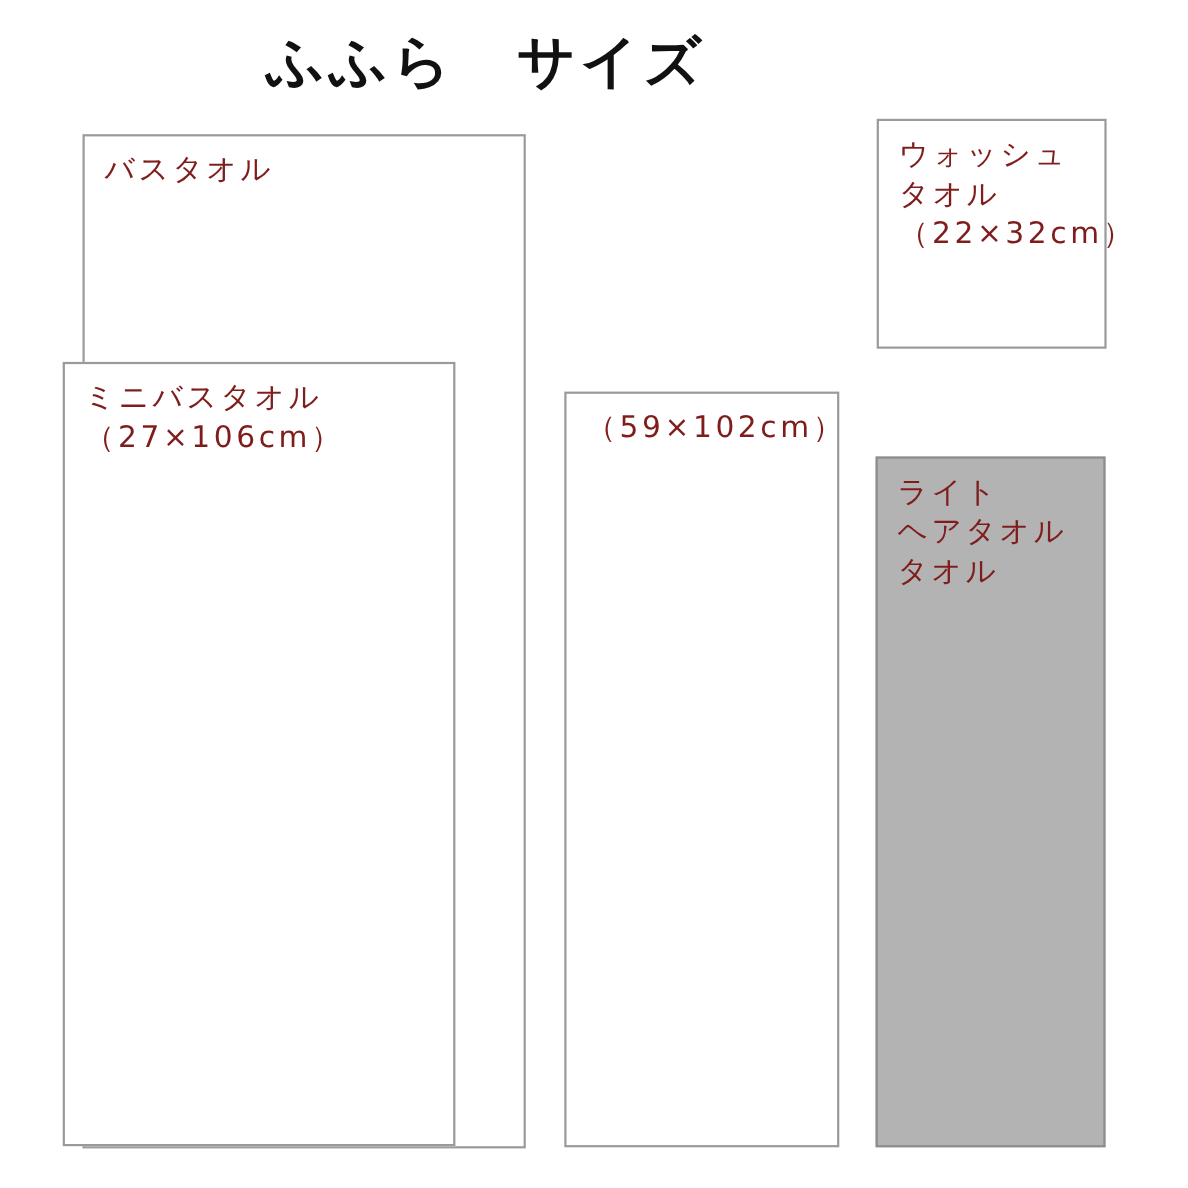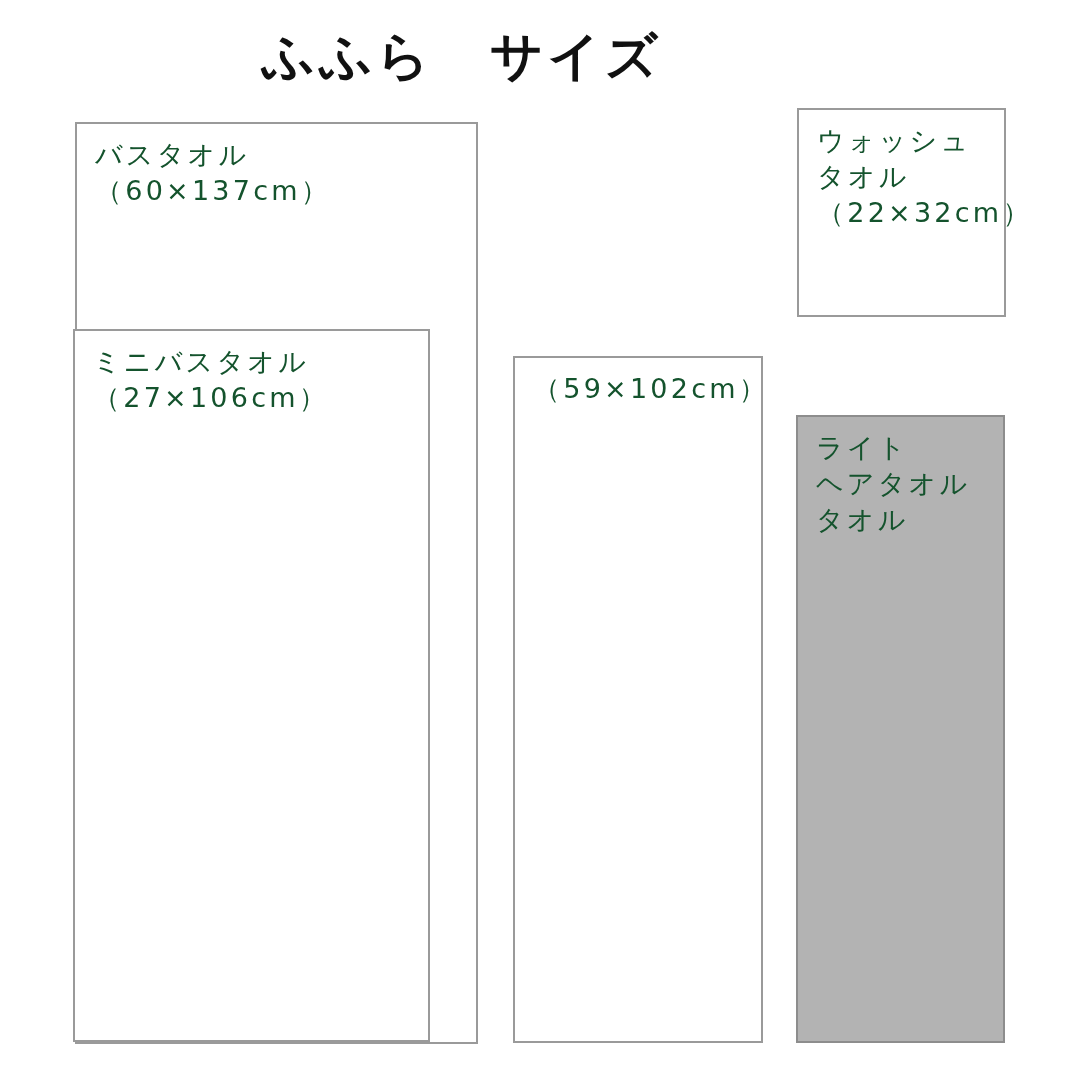--- a/index.html
+++ b/index.html
@@ -20,60 +20,58 @@
     position: absolute;
     top: 22px;
     left: 0;
     width: 884px;
     text-align: center;
     font-size: 52px;
     font-weight: 700;
     letter-spacing: 0.08em;
     color: #111111;
     white-space: pre;
-    padding-left: 20px;
   }
   .towel-rect {
     position: absolute;
     box-sizing: border-box;
     border: 2px solid #9a9a9a;
     background: #ffffff;
   }
   .towel-label {
     padding: 13px 0 0 18px;
     font-size: 27px;
     line-height: 36px;
     letter-spacing: 0.12em;
-    color: #14532d;
+    color: #7f1d1d;
   }
   .towel-name {
     white-space: pre-line;
   }
   .towel-size {
     white-space: nowrap;
   }
   
   #rect-bath  { left: 75px;  top: 122px; width: 403px; height: 922px; z-index: 1; }
-  #rect-mini  { left: 73px;  top: 329px; width: 357px; height: 713px; z-index: 2; }
+  #rect-mini  { left: 57px;  top: 329px; width: 357px; height: 713px; z-index: 2; }
   #rect-hair  { left: 513px; top: 356px; width: 250px; height: 687px; z-index: 1; }
   #rect-wash  { left: 797px; top: 108px; width: 209px; height: 209px; z-index: 1; }
   #rect-face  { left: 796px; top: 415px; width: 209px; height: 628px; z-index: 1;
                 background: #b3b3b3; border-color: #8d8d8d; }
 </style>
 </head>
 <body>
 
 <div class="canvas">
 
   <div class="title">ふふら　サイズ</div>
 
   <div class="towel-rect" id="rect-bath">
     <div class="towel-label">
       <div class="towel-name">バスタオル</div>
-      <div class="towel-size">（60×137cm）</div>
     </div>
   </div>
 
   <div class="towel-rect" id="rect-mini">
     <div class="towel-label">
       <div class="towel-name">ミニバスタオル</div>
       <div class="towel-size">（27×106cm）</div>
     </div>
   </div>
 

